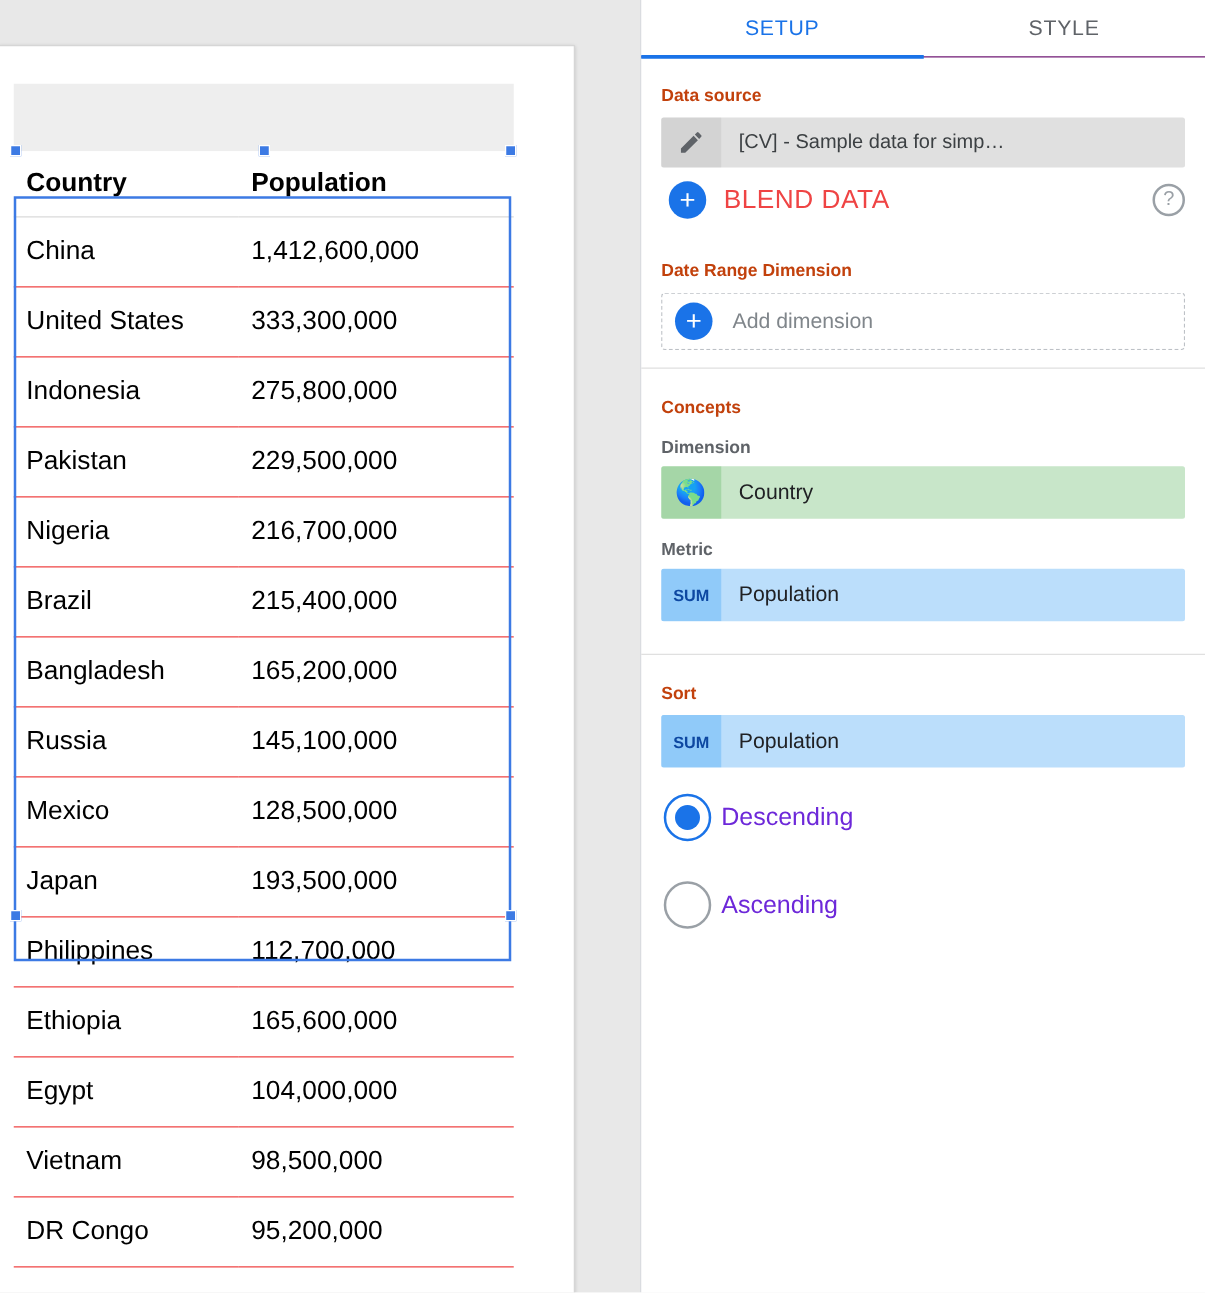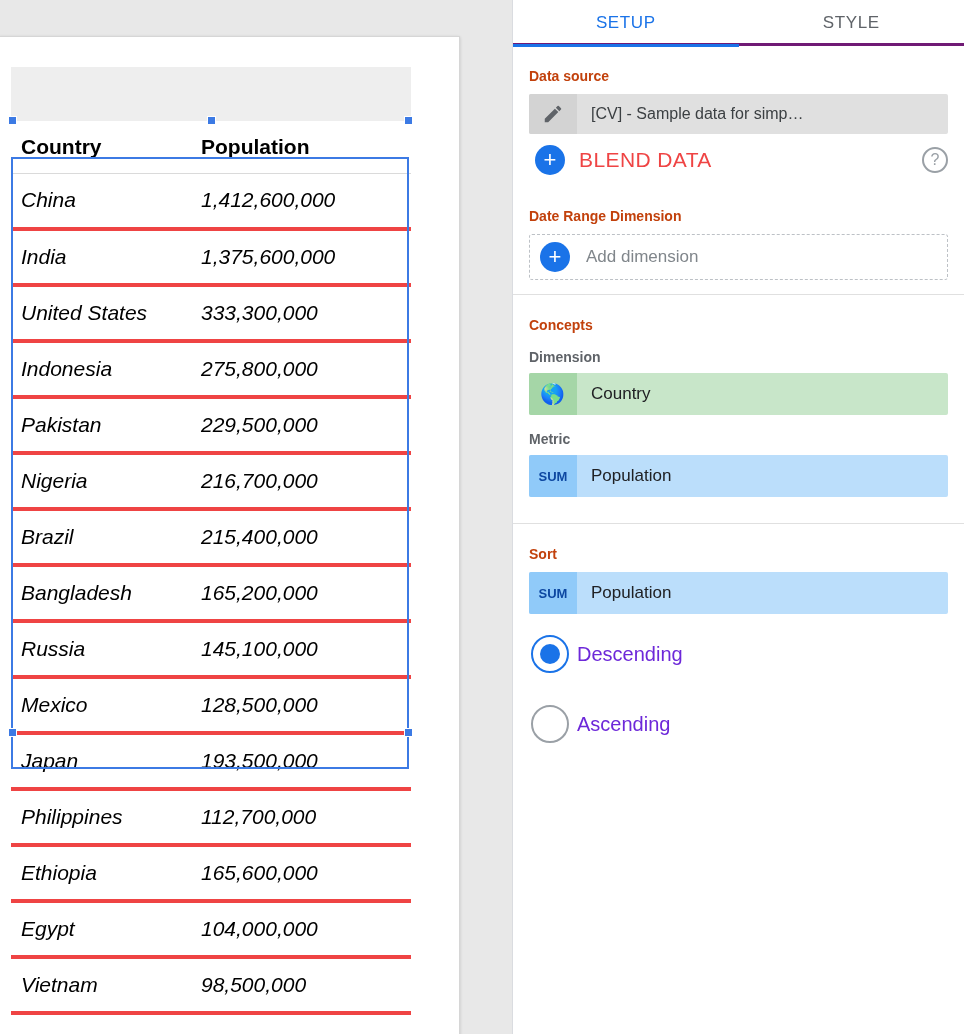--- a/index.html
+++ b/index.html
@@ -63,21 +63,21 @@
     height: 56px;
     vertical-align: middle;
     white-space: nowrap;
     overflow: hidden;
   }
   .tbl th {
     font-weight: bold;
     height: 52px;
     border-bottom: 1px solid #dadada;
   }
-  .tbl td { border-bottom: 4px solid #ef4444; font-style: italic; }
+  .tbl td { border-bottom: 1px solid #ef4444; }
   .tbl col.c1 { width: 180px; }
   .tbl col.c2 { width: 220px; }
 
   
   .sel-frame {
     position: absolute;
     left: 12px;
     top: 120px;
     width: 398px;
     height: 612px;
@@ -100,21 +100,21 @@
   .props-panel {
     position: relative;
     width: 452px;
     height: 1034px;
     background: #ffffff;
     border-left: 1px solid #dadce0;
   }
   .tabs {
     display: flex;
     height: 46px;
-    border-bottom: 3px solid #701a75;
+    border-bottom: 1px solid #701a75;
   }
   .tab {
     flex: 1;
     display: flex;
     align-items: center;
     justify-content: center;
     font-size: 17px;
     letter-spacing: 0.6px;
     color: #5f6368;
     cursor: pointer;
@@ -279,24 +279,20 @@
               <th>Country</th>
               <th>Population</th>
             </tr>
           </thead>
           <tbody id="table-body">
               <tr>
                 <td>China</td>
                 <td>1,412,600,000</td>
               </tr>
               <tr>
-                <td>India</td>
-                <td>1,375,600,000</td>
-              </tr>
-              <tr>
                 <td>United States</td>
                 <td>333,300,000</td>
               </tr>
               <tr>
                 <td>Indonesia</td>
                 <td>275,800,000</td>
               </tr>
               <tr>
                 <td>Pakistan</td>
                 <td>229,500,000</td>

